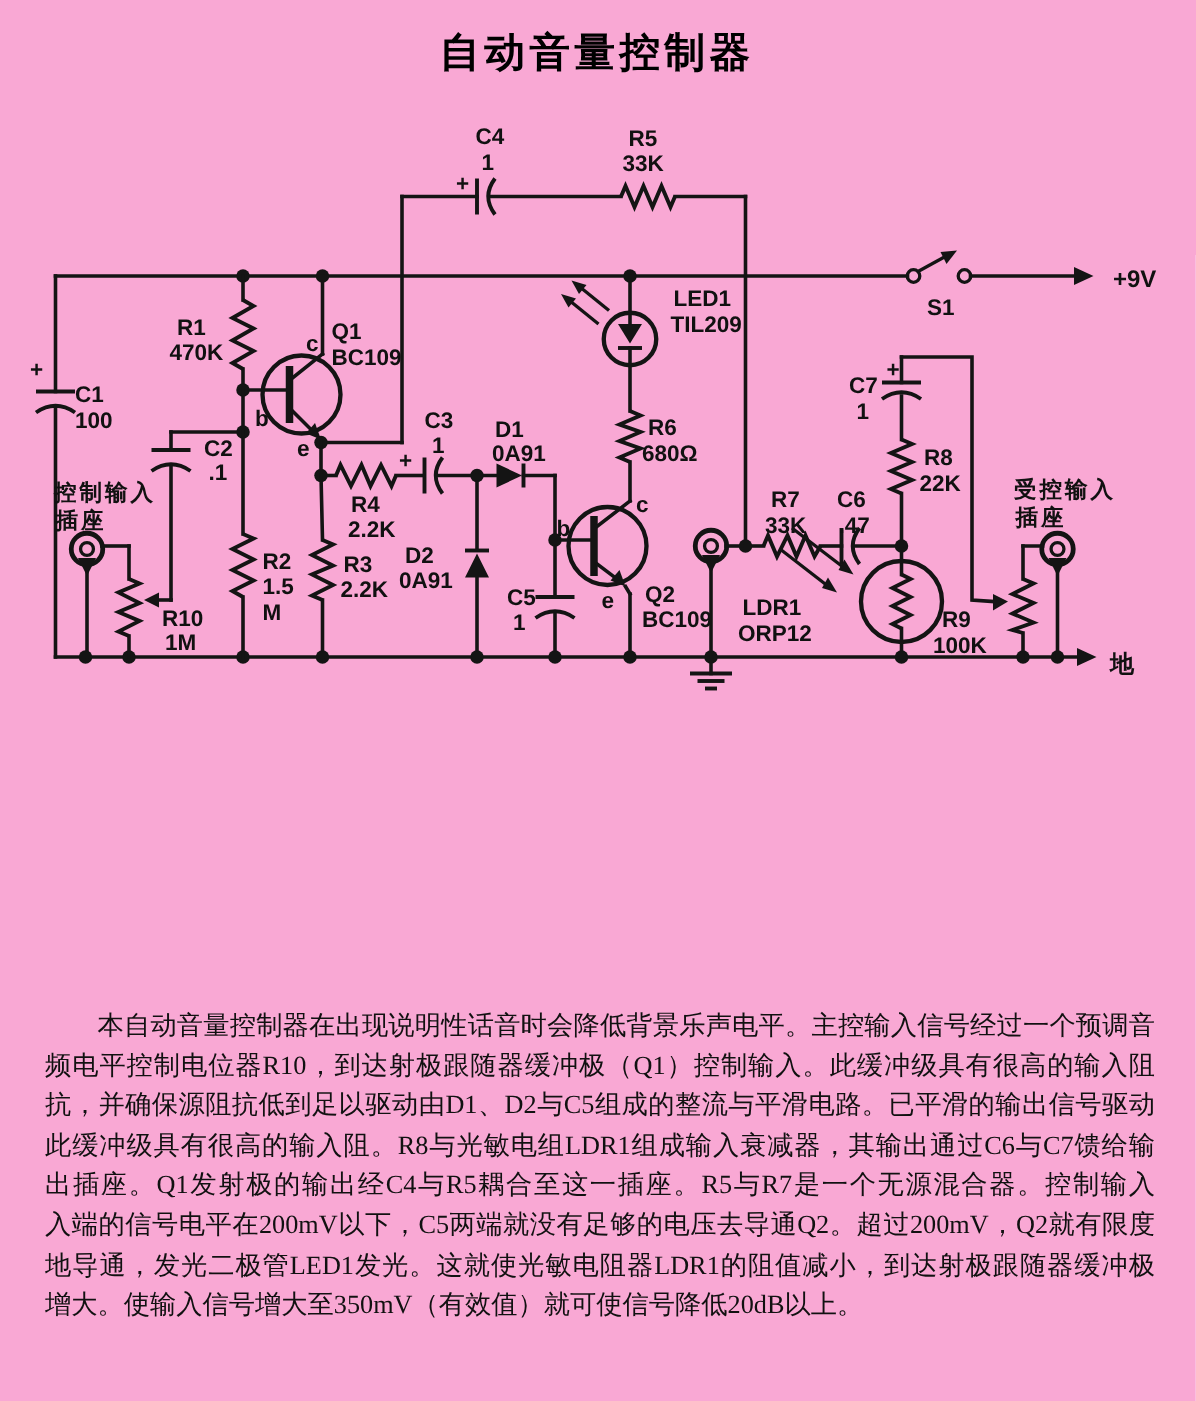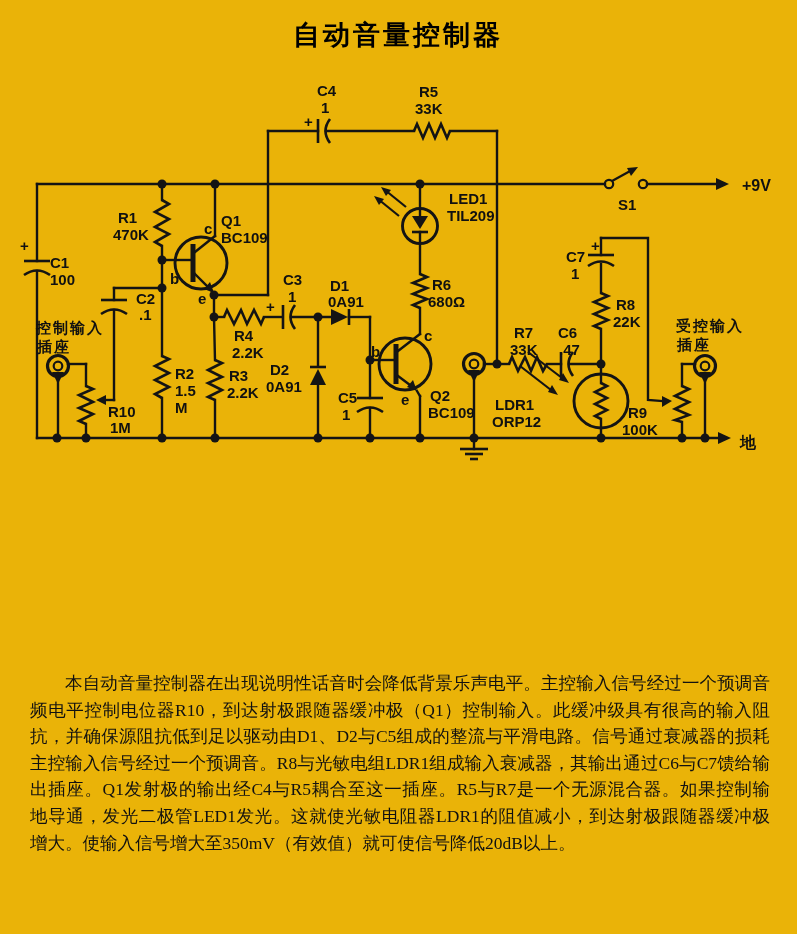--- a/index.html
+++ b/index.html
@@ -1,18 +1,18 @@
 <!DOCTYPE html>
 <html><head>
 <meta charset="utf-8">
 <style>
   html,body{margin:0;padding:0;}
   body{width:797px;height:934px;background:#ffffff;position:relative;
        font-family:"Liberation Sans",sans-serif;color:#111;}
-  .page{position:absolute;inset:0;background:#eab308;}
+  .page{position:absolute;inset:0;background:#f9a8d4;}
   svg{position:absolute;top:0;left:0;}
   .wire{stroke:#141414;stroke-width:2.4;fill:none;stroke-linecap:square;}
   .thin{stroke:#141414;stroke-width:2.2;fill:none;}
   .comp{stroke:#141414;stroke-width:2.6;fill:none;}
   .fillb{fill:#141414;stroke:none;}
   .lbl{font:bold 15px "Liberation Sans",sans-serif;fill:#111;}
   .cjk{font:bold 15px "Liberation Sans",sans-serif;fill:#111;letter-spacing:2px;}
   .ttl{font:bold 27px "Liberation Sans",sans-serif;fill:#000;letter-spacing:3px;}
   .desc{position:absolute;left:30px;top:670px;width:740px;
         font-family:"Liberation Serif",serif;font-size:17.5px;line-height:26.6px;color:#111;}
@@ -342,20 +342,21 @@
     <polygon class="fillb" points="699,372 711,372 705,384"></polygon>
     <line class="wire" x1="705" y1="382" x2="705" y2="438"></line>
     <line class="wire" x1="695" y1="364" x2="682" y2="364"></line>
   </g>
 
 </svg>
 
 <div class="desc">
   <div class="dline indent">本自动音量控制器在出现说明性话音时会降低背景乐声电平。主控输入信号经过一个预调音</div>
   <div class="dline">频电平控制电位器R10，到达射极跟随器缓冲极（Q1）控制输入。此缓冲级具有很高的输入阻</div>
-  <div class="dline">抗，并确保源阻抗低到足以驱动由D1、D2与C5组成的整流与平滑电路。信号通过衰减器的损耗</div>
-  <div class="dline">主控输入信号经过一个预调音。R8与光敏电组LDR1组成输入衰减器，其输出通过C6与C7馈给输</div>
-  <div class="dline">出插座。Q1发射极的输出经C4与R5耦合至这一插座。R5与R7是一个无源混合器。如果控制输</div>
+  <div class="dline">抗，并确保源阻抗低到足以驱动由D1、D2与C5组成的整流与平滑电路。已平滑的输出信号驱动</div>
+  <div class="dline">此缓冲级具有很高的输入阻。R8与光敏电组LDR1组成输入衰减器，其输出通过C6与C7馈给输</div>
+  <div class="dline">出插座。Q1发射极的输出经C4与R5耦合至这一插座。R5与R7是一个无源混合器。控制输入</div>
+  <div class="dline">入端的信号电平在200mV以下，C5两端就没有足够的电压去导通Q2。超过200mV，Q2就有限度</div>
   <div class="dline">地导通，发光二极管LED1发光。这就使光敏电阻器LDR1的阻值减小，到达射极跟随器缓冲极</div>
   <div class="dline last">增大。使输入信号增大至350mV（有效值）就可使信号降低20dB以上。</div>
 </div>
 
 </div>
 
 </body></html>

